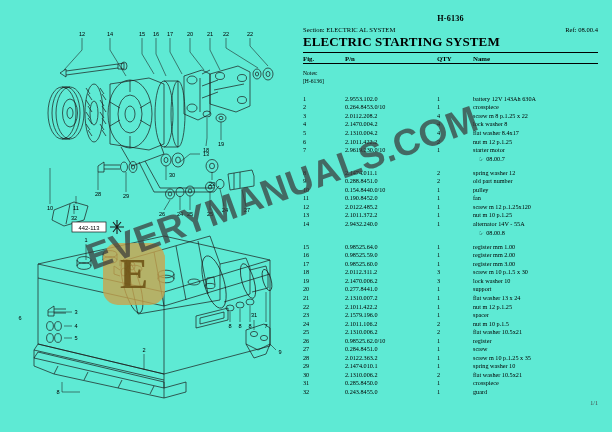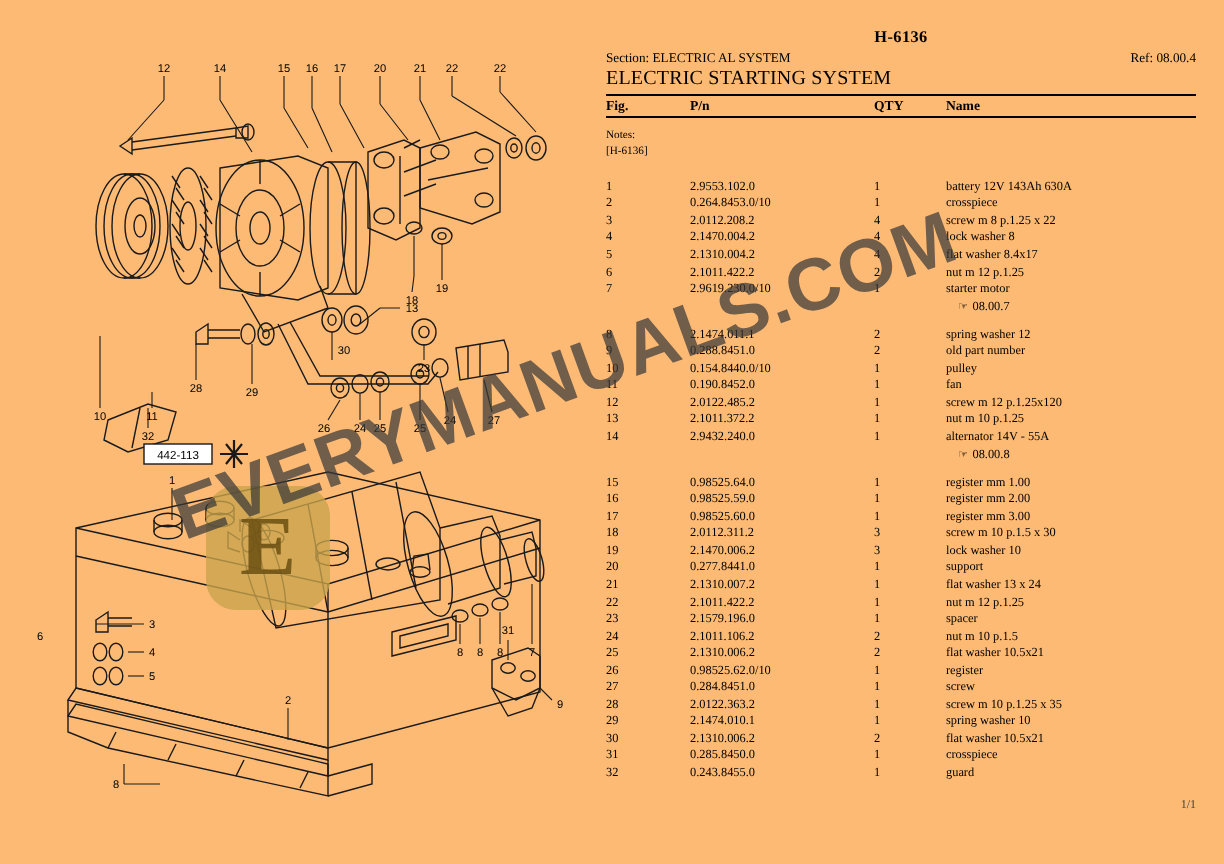--- a/index.html
+++ b/index.html
@@ -4,21 +4,21 @@
 <style>
   html, body {
     margin: 0;
     padding: 0;
     background: #ffffff;
   }
   #page {
     position: relative;
     width: 612px;
     height: 432px;
-    background: #fdba74;
+    background: #5eead4;
     font-family: "Liberation Serif", serif;
     overflow: hidden;
   }
 
   
   #diagram-pane {
     position: absolute;
     left: 14px;
     top: 14px;
     width: 280px;
@@ -44,22 +44,22 @@
   }
   .meta-row {
     display: flex;
     justify-content: space-between;
     align-items: baseline;
     font-size: 6.6px;
     color: #000;
     margin-bottom: 1px;
   }
   .sys-title {
-    font-weight: normal;
-    font-size: 10px;
+    font-weight: bold;
+    font-size: 13px;
     letter-spacing: .1px;
     color: #000;
     margin: 0 0 2px 0;
   }
   .rule-thick {
     border-top: 1.1px solid #000;
     margin: 0;
   }
   .col-head {
     display: flex;

